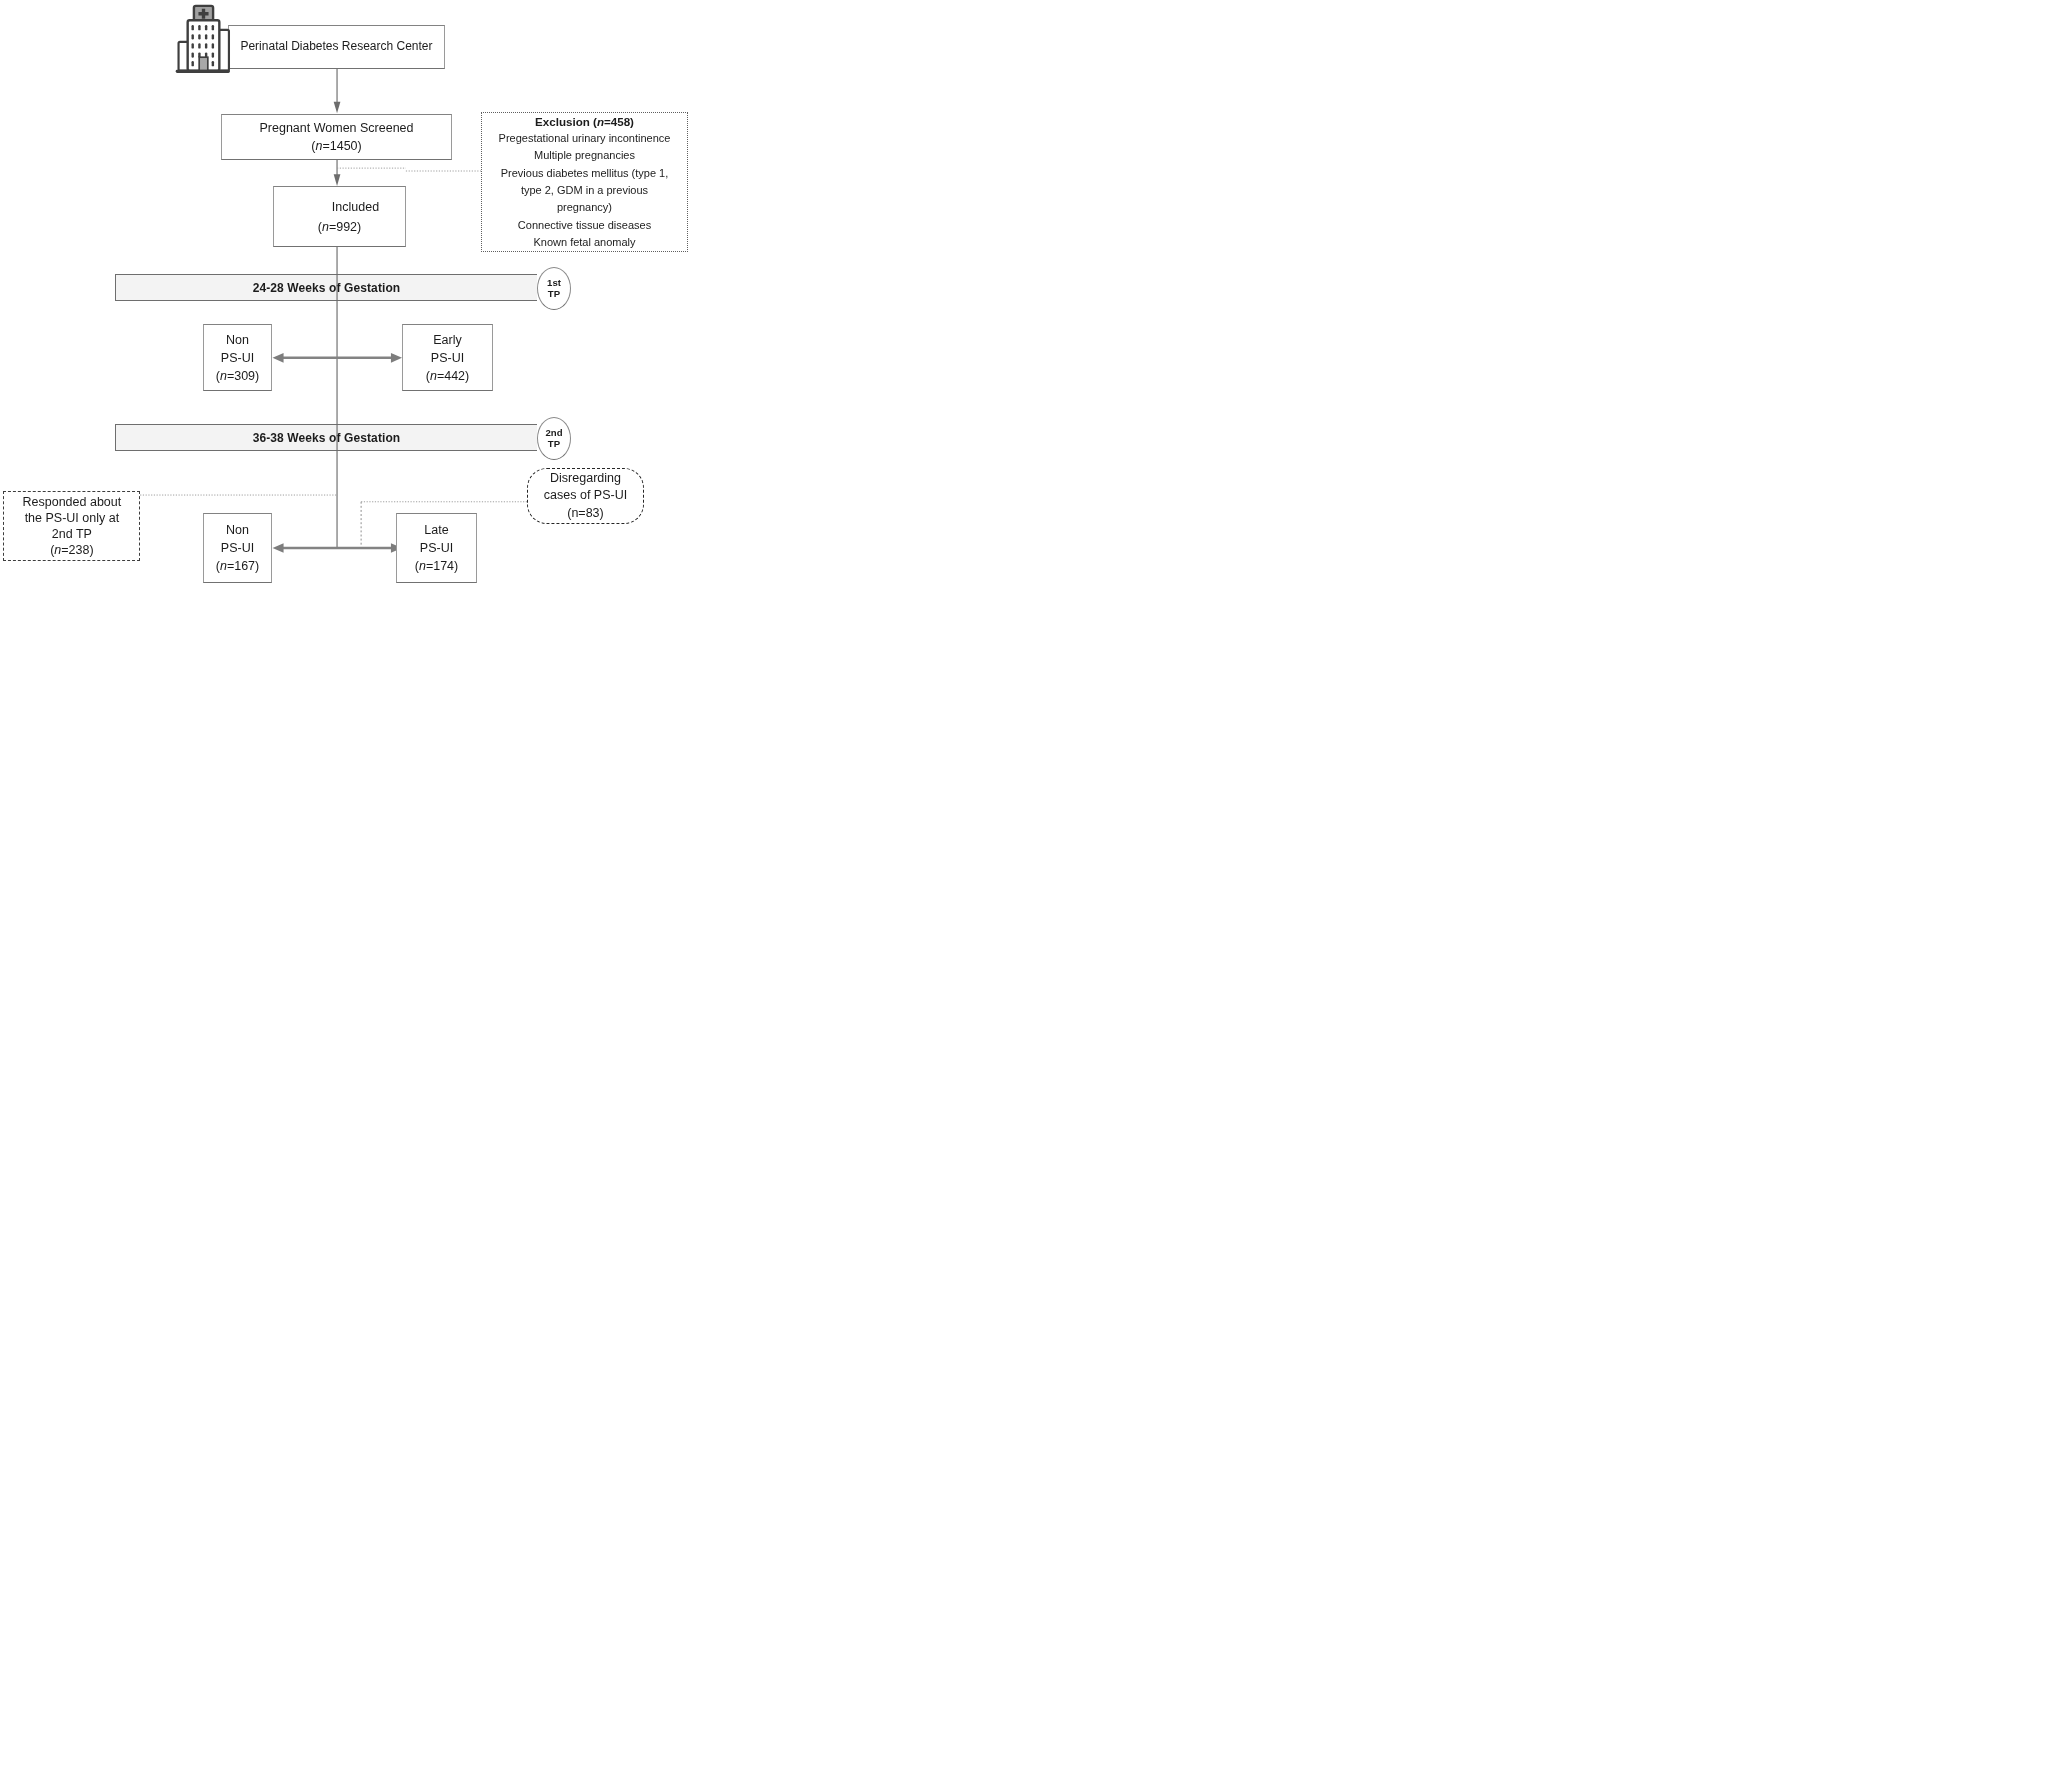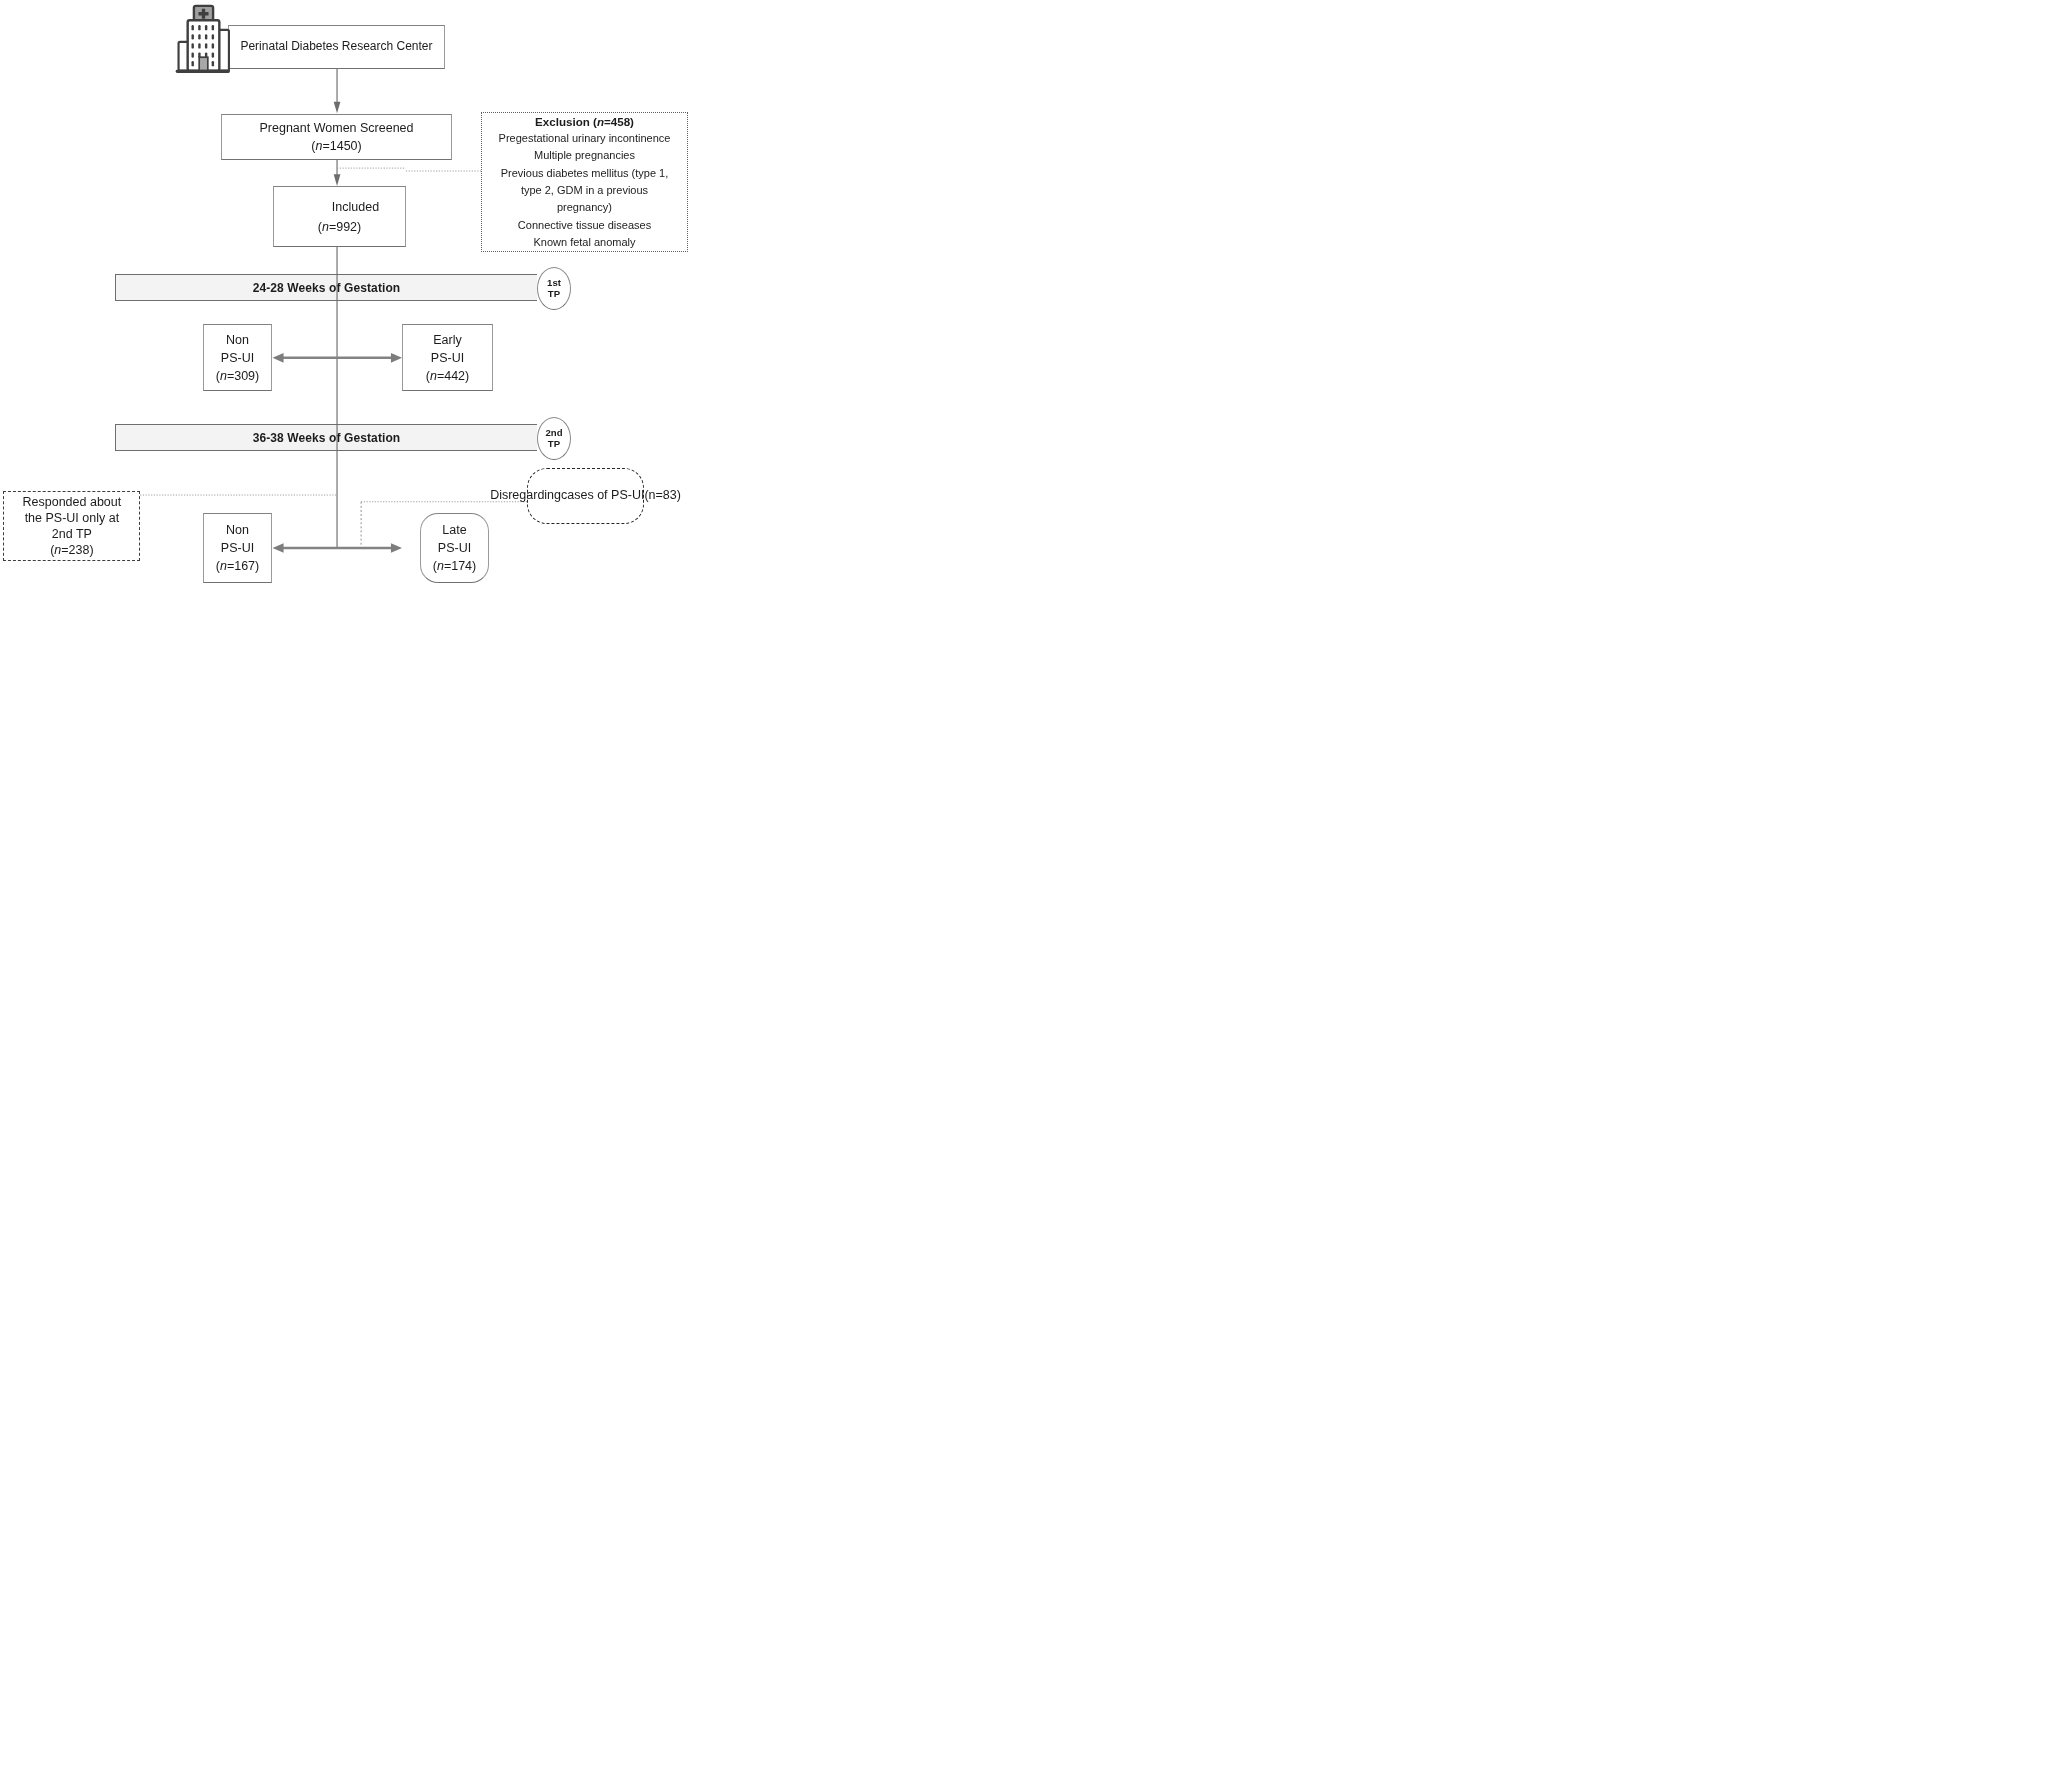--- a/index.html
+++ b/index.html
@@ -41,21 +41,21 @@
     text-align:center;z-index:3;
   }
   .dashed-box{
     background:#fff;border:1px dashed #3d3d3d;
     display:flex;flex-direction:column;justify-content:center;align-items:center;
     text-align:center;z-index:3;margin-top:28px;
   }
   .dashed-box .ln{font-size:12.5px;line-height:16px;white-space:nowrap;}
   .rounded-dashed-box{
     background:#fff;border:1.9px dashed #262626;border-radius:20px;
-    display:flex;flex-direction:row;justify-content:center;align-items:center;
+    display:flex;flex-direction:column;justify-content:center;align-items:center;
     text-align:center;z-index:3;
   }
   .rounded-dashed-box .ln{font-size:12.5px;line-height:17.3px;white-space:nowrap;}
   .excl-title{font-size:11.6px;line-height:17.3px;font-weight:bold;white-space:nowrap;}
   .excl-line{font-size:11px;line-height:17.3px;white-space:nowrap;}
   .hospital{z-index:4;}
   i{font-style:italic;}
 </style>
 </head>
 <body>
@@ -183,20 +183,20 @@
     <span class="ln">Disregarding</span>
     <span class="ln">cases of PS-UI</span>
     <span class="ln">(n=83)</span>
   </div>
 
   <div class="abs solid-box group-box" style="left:203px;top:513px;width:69px;height:70px;">
     <span class="ln">Non</span>
     <span class="ln">PS-UI</span>
     <span class="ln">(<i>n</i>=167)</span>
   </div>
-  <div class="abs solid-box group-box" style="left:420px;top:513px;width:69px;height:70px;border-radius:18px;">
+  <div class="abs solid-box group-box" style="left:396px;top:513px;width:81px;height:70px;">
     <span class="ln">Late</span>
     <span class="ln">PS-UI</span>
     <span class="ln">(<i>n</i>=174)</span>
   </div>
 
 </div>
 
 
 </body></html>

